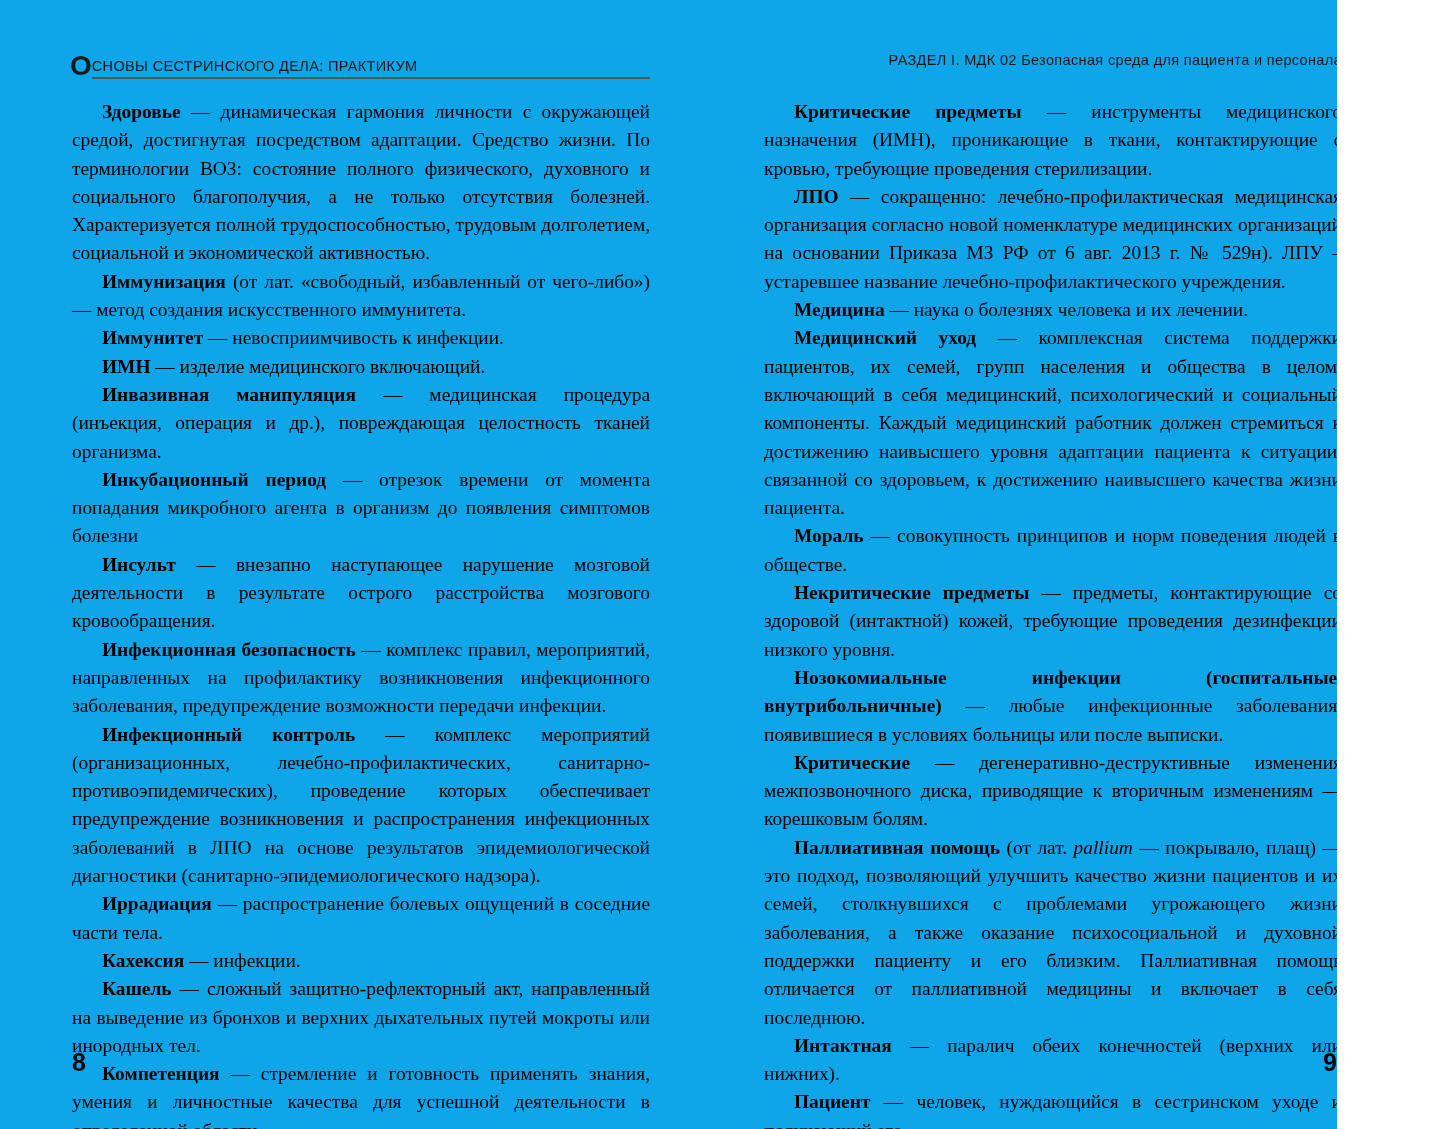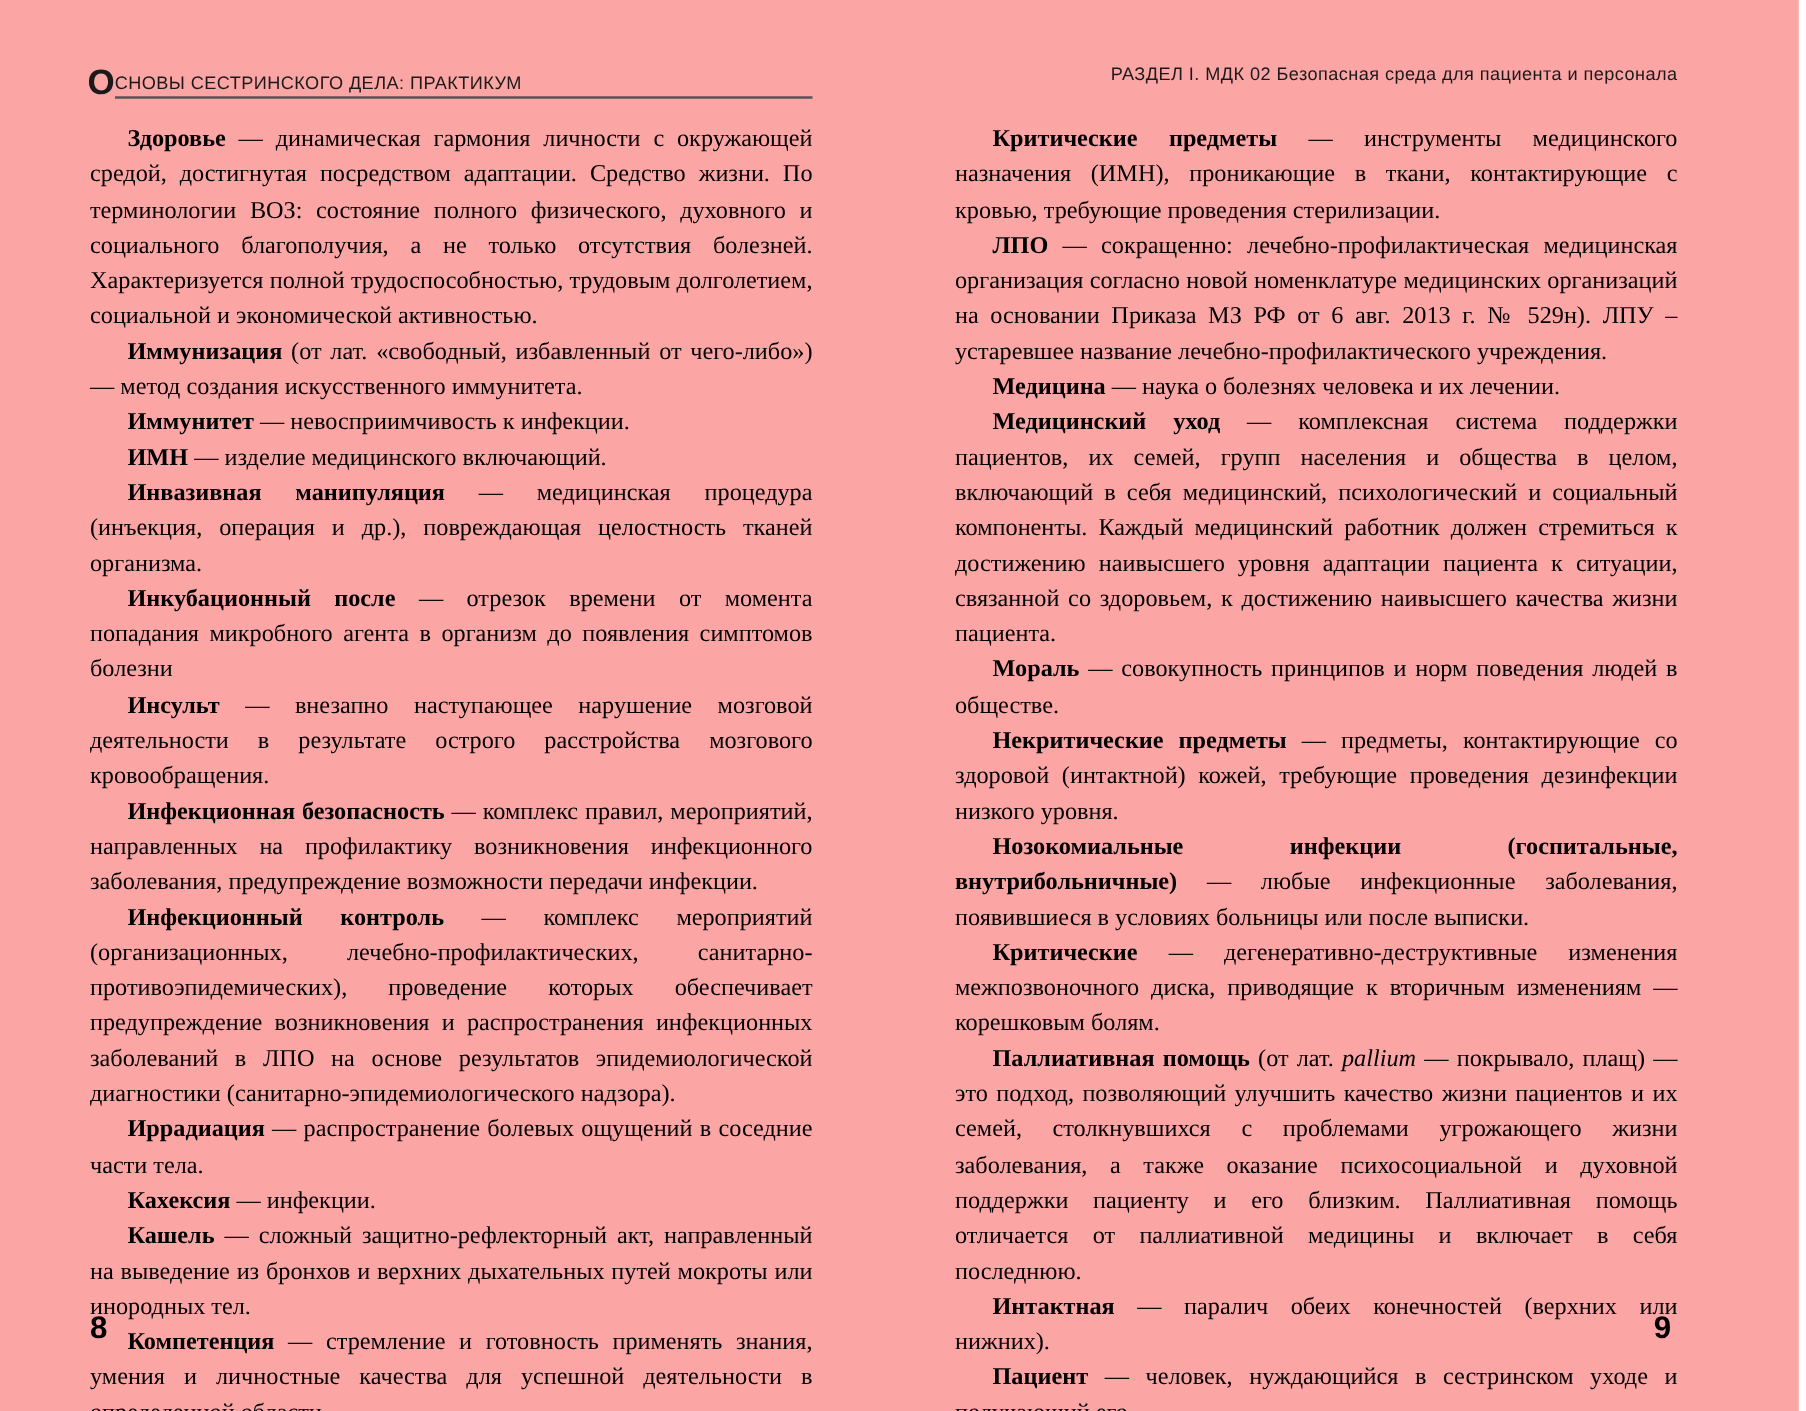--- a/index.html
+++ b/index.html
@@ -3,23 +3,23 @@
 <meta charset="utf-8">
 <title>Основы сестринского дела: практикум — стр. 8–9</title>
 <style>
   html, body {
     margin: 0;
     padding: 0;
     background: #ffffff;
   }
   .spread {
     position: relative;
-    width: 1439px;
+    width: 1337px;
     height: 1129px;
-    background: #fca5a5;
+    background: #0ea5e9;
     font-family: "Liberation Serif", "DejaVu Serif", serif;
     color: #000000;
     overflow: hidden;
   }
 
   
   .page {
     position: absolute;
     top: 0;
     height: 1129px;
@@ -109,21 +109,21 @@
       <span class="dropcap">О</span><span>СНОВЫ СЕСТРИНСКОГО ДЕЛА: ПРАКТИКУМ</span>
     </div>
     <div class="runrule runrule-left"></div>
 
     <div class="col col-left">
       <p><span class="term">Здоровье</span><span> — динамическая гармония личности с окружающей средой, достигнутая посредством адаптации. Средство жизни. По терминологии ВОЗ: состояние полного физического, духовного и социального благополучия, а не только отсутствия болезней. Характеризуется полной трудоспособностью, трудовым долголетием, социальной и экономической активностью.</span></p>
       <p><span class="term">Иммунизация</span><span> (от лат. «свободный, избавленный от чего-либо») — метод создания искусственного иммунитета.</span></p>
       <p><span class="term">Иммунитет</span><span> — невосприимчивость к инфекции.</span></p>
       <p><span class="term">ИМН</span><span> — изделие медицинского включающий.</span></p>
       <p><span class="term">Инвазивная манипуляция</span><span> — медицинская процедура (инъекция, операция и др.), повреждающая целостность тканей организма.</span></p>
-      <p><span class="term">Инкубационный после</span><span> — отрезок времени от момента попадания микробного агента в организм до появления симптомов болезни</span></p>
+      <p><span class="term">Инкубационный период</span><span> — отрезок времени от момента попадания микробного агента в организм до появления симптомов болезни</span></p>
       <p><span class="term">Инсульт</span><span> — внезапно наступающее нарушение мозговой деятельности в результате острого расстройства мозгового кровообращения.</span></p>
       <p><span class="term">Инфекционная безопасность</span><span> — комплекс правил, мероприятий, направленных на профилактику возникновения инфекционного заболевания, предупреждение возможности передачи инфекции.</span></p>
       <p><span class="term">Инфекционный контроль</span><span> — комплекс мероприятий (организационных, лечебно-профилактических, санитарно-противоэпидемических), проведение которых обеспечивает предупреждение возникновения и распространения инфекционных заболеваний в ЛПО на основе результатов эпидемиологической диагностики (санитарно-эпидемиологического надзора).</span></p>
       <p><span class="term">Иррадиация</span><span> — распространение болевых ощущений в соседние части тела.</span></p>
       <p><span class="term">Кахексия</span><span> — инфекции.</span></p>
       <p><span class="term">Кашель</span><span> — сложный защитно-рефлекторный акт, направленный на выведение из бронхов и верхних дыхательных путей мокроты или инородных тел.</span></p>
       <p><span class="term">Компетенция</span><span> — стремление и готовность применять знания, умения и личностные качества для успешной деятельности в определенной области.</span></p>
 
     </div>
 

